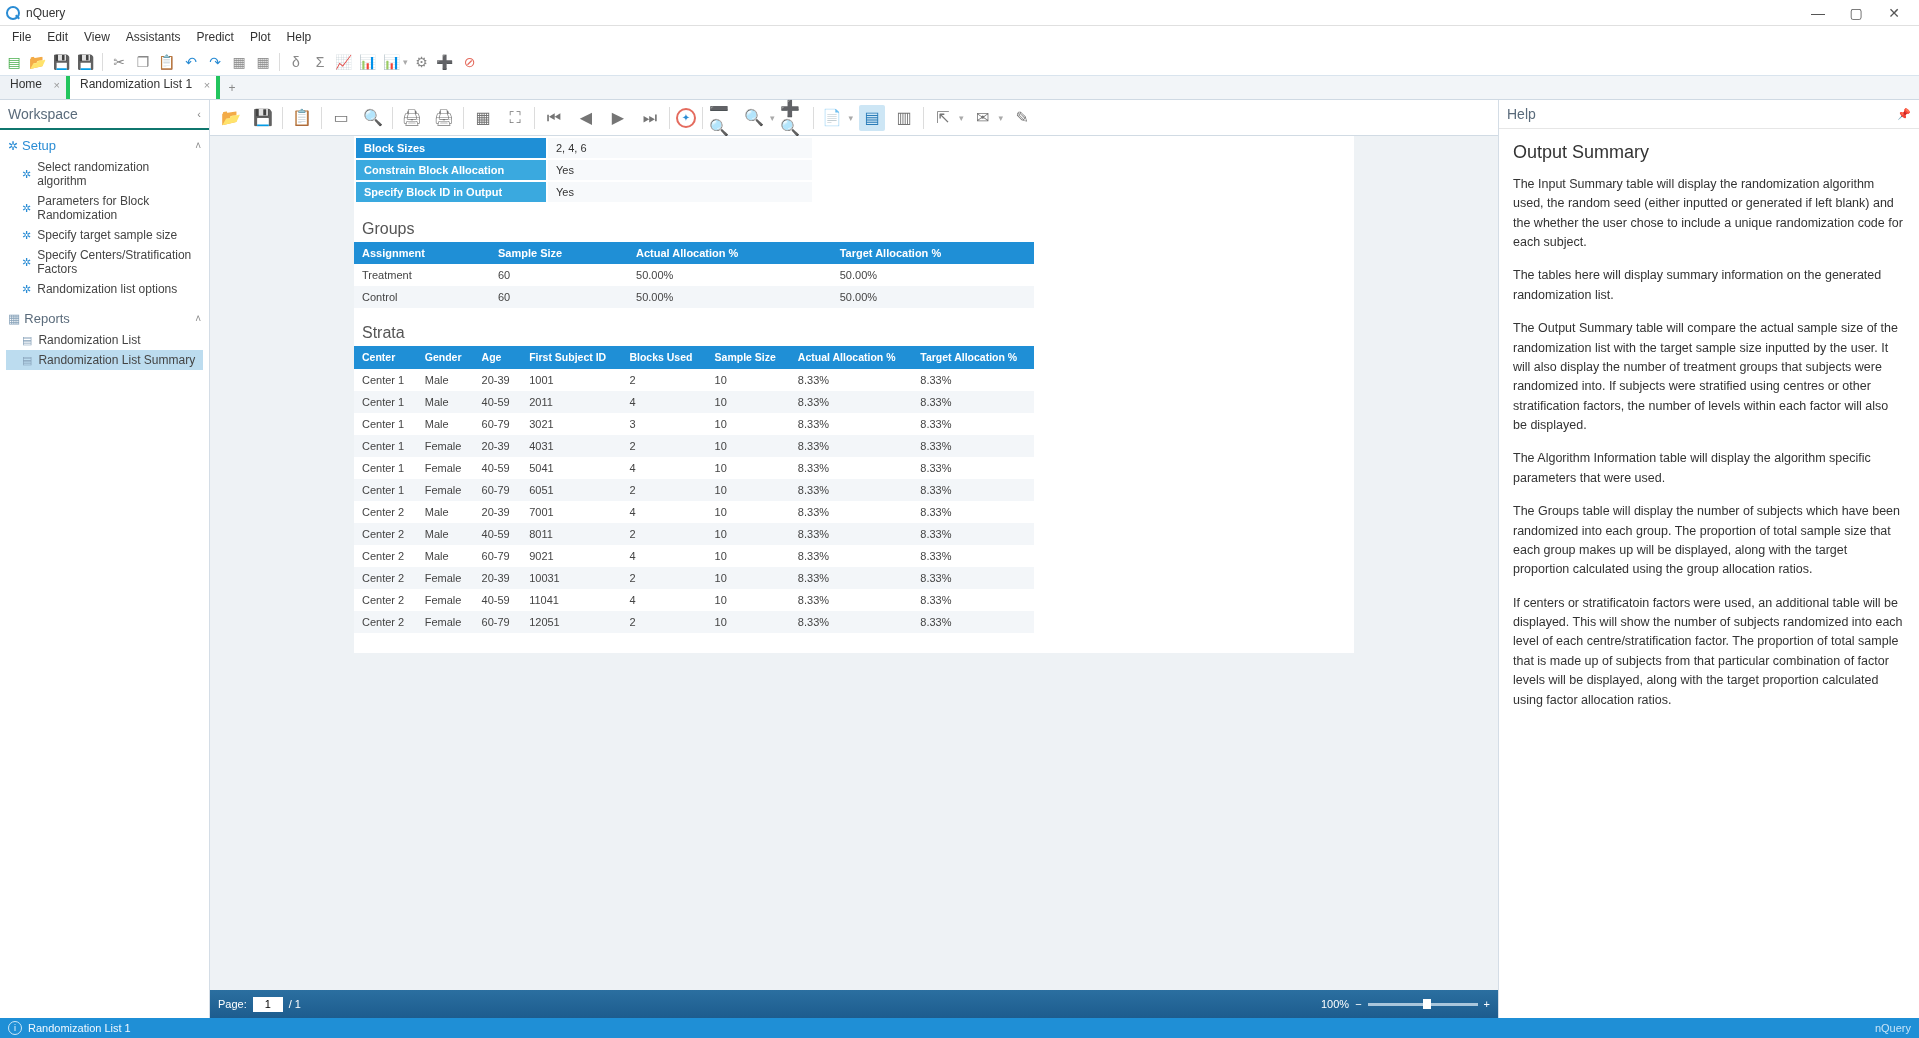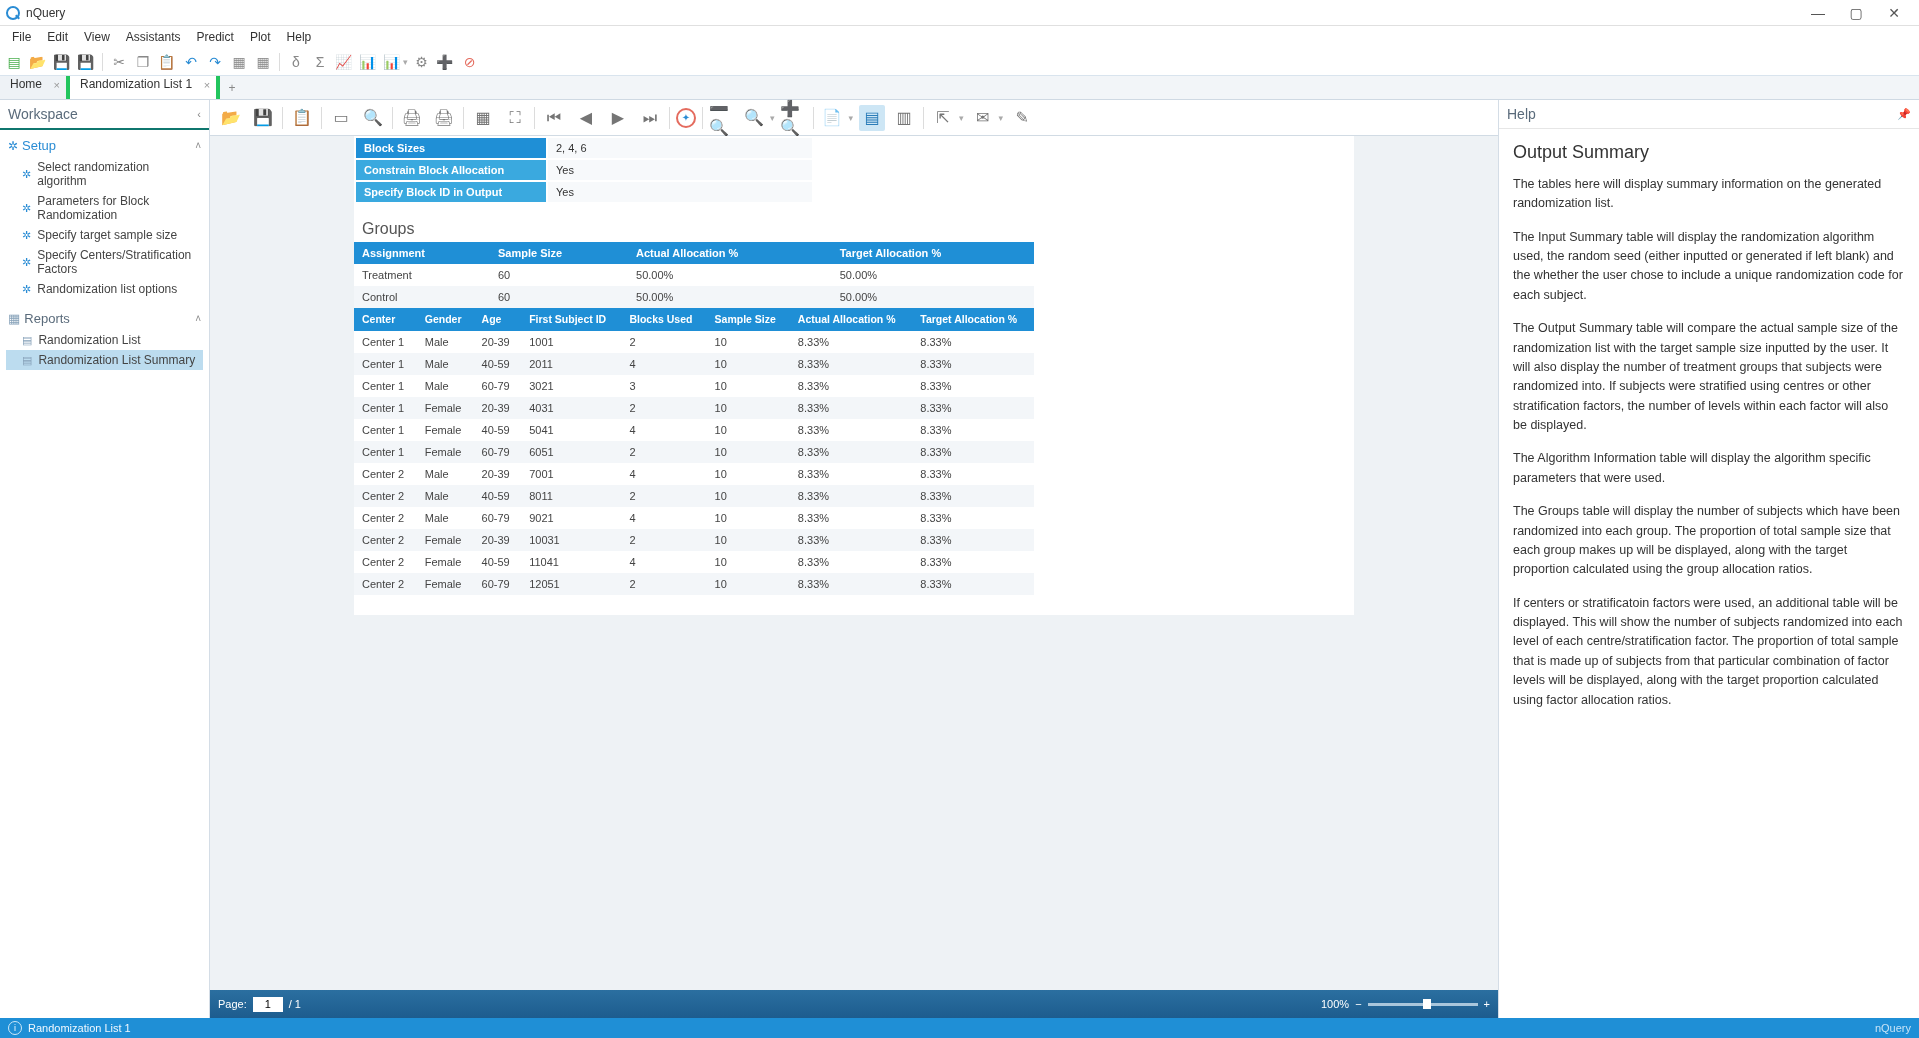--- a/index.html
+++ b/index.html
@@ -260,20 +260,21 @@
               </tr>
               <tr>
                 <td>Control</td>
                 <td>60</td>
                 <td>50.00%</td>
                 <td>50.00%</td>
               </tr>
             </tbody>
         </table>
 
+        <div class="section-h">Strata</div>
         <table class="data strata">
           <thead>
               <tr id="strata-head">
                 <th>Center</th>
                 <th>Gender</th>
                 <th>Age</th>
                 <th>First Subject ID</th>
                 <th>Blocks Used</th>
                 <th>Sample Size</th>
                 <th>Actual Allocation %</th>
@@ -419,22 +420,22 @@
     </div>
   </div>
 
   <div class="help">
     <div class="help-head">
       <span>Help</span>
       <span class="pin">📌</span>
     </div>
     <div class="help-body">
       <h2>Output Summary</h2>
+      <p>The Input Summary table will display the randomization algorithm used, the random seed (either inputted or generated if left blank) and the whether the user chose to include a unique randomization code for each subject.</p>
       <p>The tables here will display summary information on the generated randomization list.</p>
-      <p>The Input Summary table will display the randomization algorithm used, the random seed (either inputted or generated if left blank) and the whether the user chose to include a unique randomization code for each subject.</p>
       <p>The Output Summary table will compare the actual sample size of the randomization list with the target sample size inputted by the user. It will also display the number of treatment groups that subjects were randomized into. If subjects were stratified using centres or other stratification factors, the number of levels within each factor will also be displayed.</p>
       <p>The Algorithm Information table will display the algorithm specific parameters that were used.</p>
       <p>The Groups table will display the number of subjects which have been randomized into each group. The proportion of total sample size that each group makes up will be displayed, along with the target proportion calculated using the group allocation ratios.</p>
       <p>If centers or stratificatoin factors were used, an additional table will be displayed. This will show the number of subjects randomized into each level of each centre/stratification factor. The proportion of total sample that is made up of subjects from that particular combination of factor levels will be displayed, along with the target proportion calculated using factor allocation ratios.</p>
     </div>
   </div>
 </div>
 
 <div class="statusbar">
   <span class="info">i</span>

